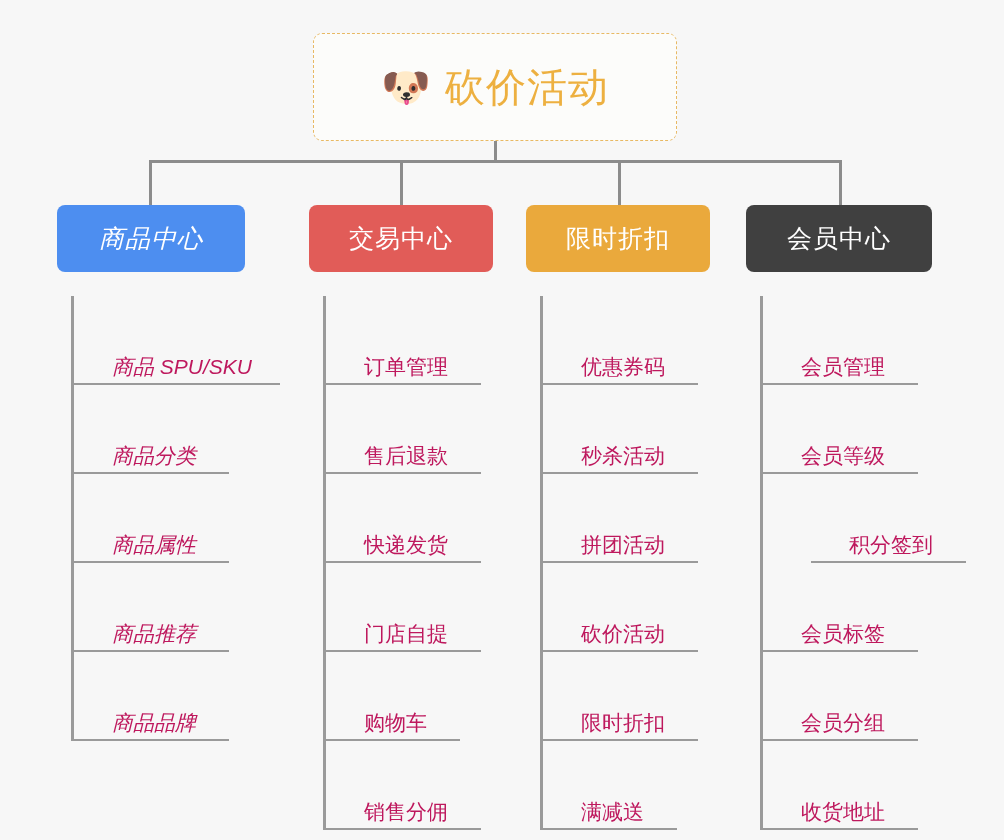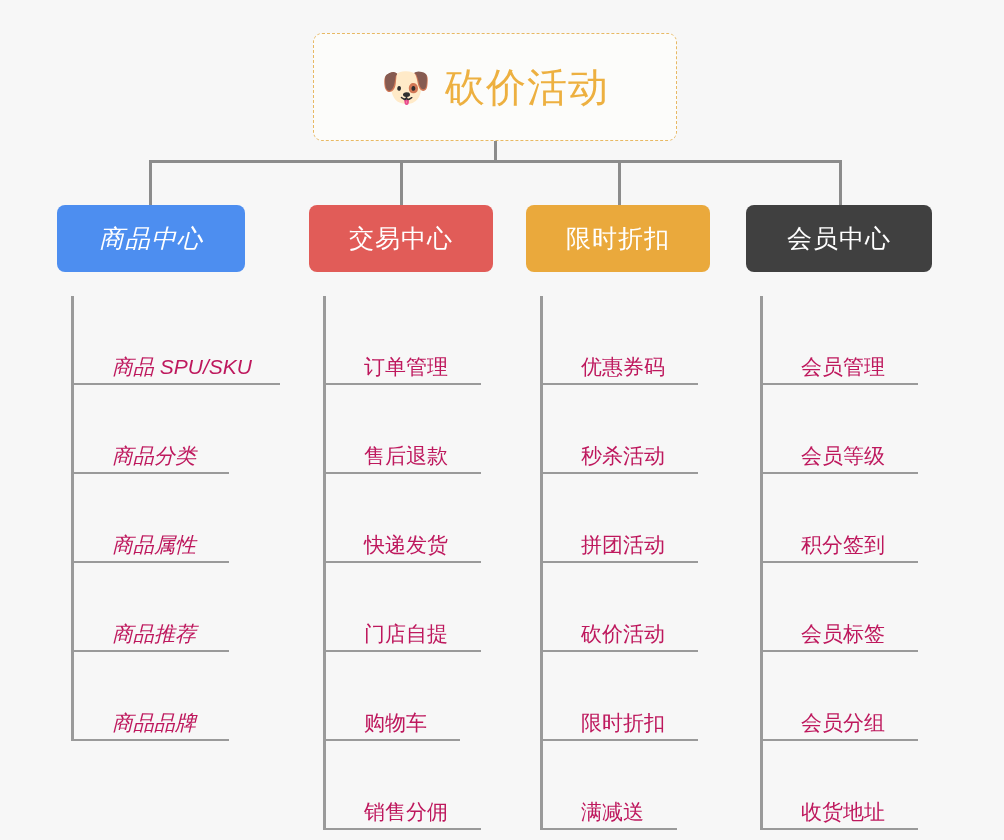--- a/index.html
+++ b/index.html
@@ -190,21 +190,21 @@
     <div class="cat-box" style="background:#404040; width:186px;">
       <span>会员中心</span>
     </div>
     <div class="leaf-list" style="margin-left:14px;">
       <div class="leaf" style="width:155px;">
         <span class="leaf-label">会员管理</span>
       </div>
       <div class="leaf" style="width:155px;">
         <span class="leaf-label">会员等级</span>
       </div>
-      <div class="leaf" style="width:155px;">
+      <div class="leaf" style="width:155px;margin-left:48px;">
         <span class="leaf-label">积分签到</span>
       </div>
       <div class="leaf" style="width:155px;">
         <span class="leaf-label">会员标签</span>
       </div>
       <div class="leaf" style="width:155px;">
         <span class="leaf-label">会员分组</span>
       </div>
       <div class="leaf" style="width:155px;">
         <span class="leaf-label">收货地址</span>

